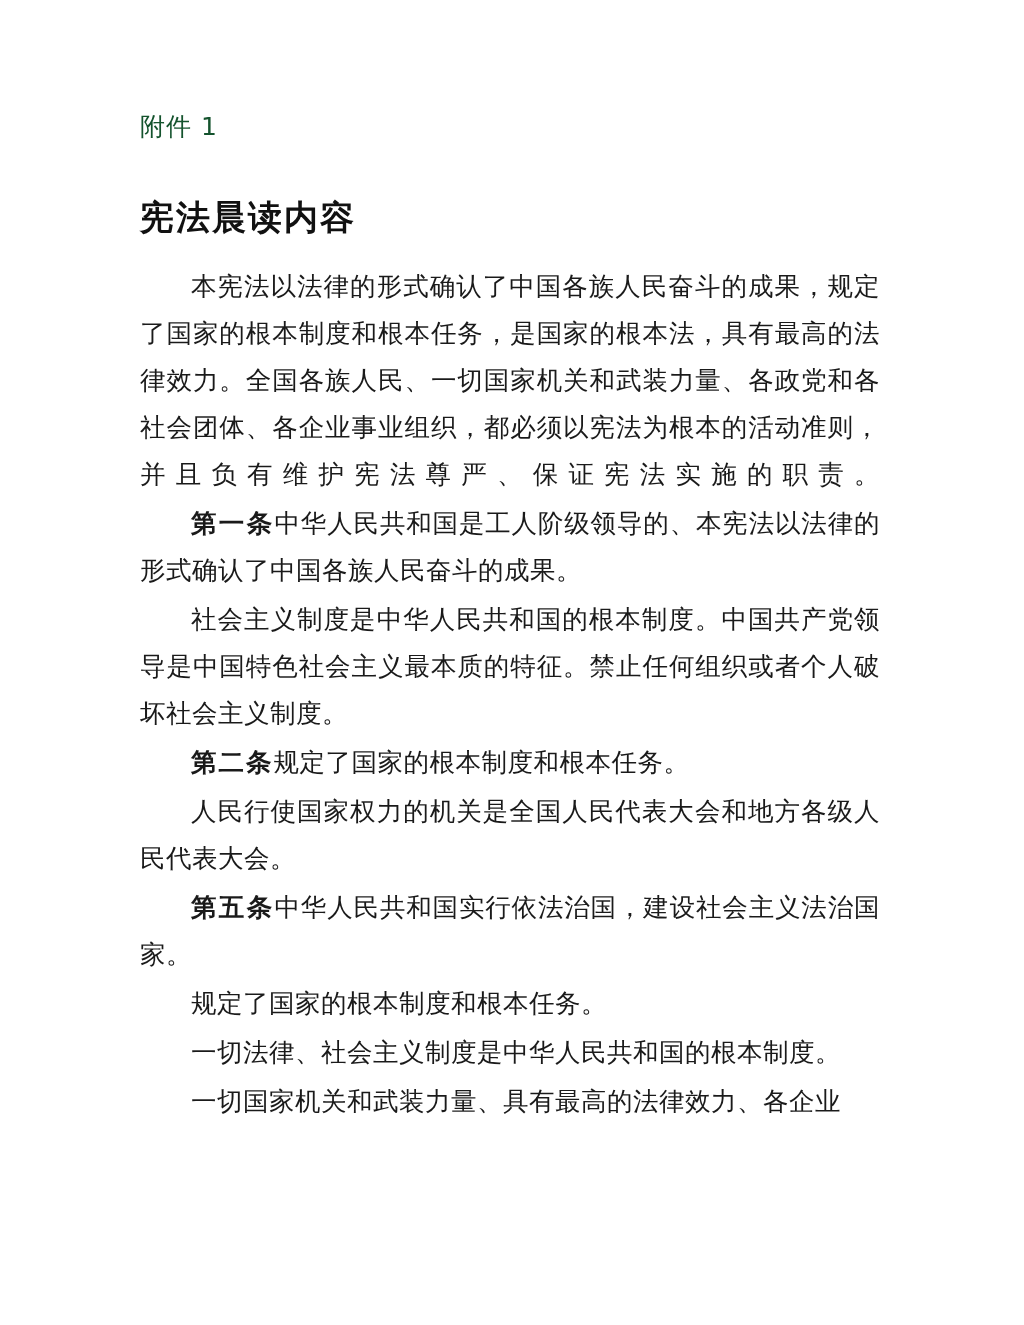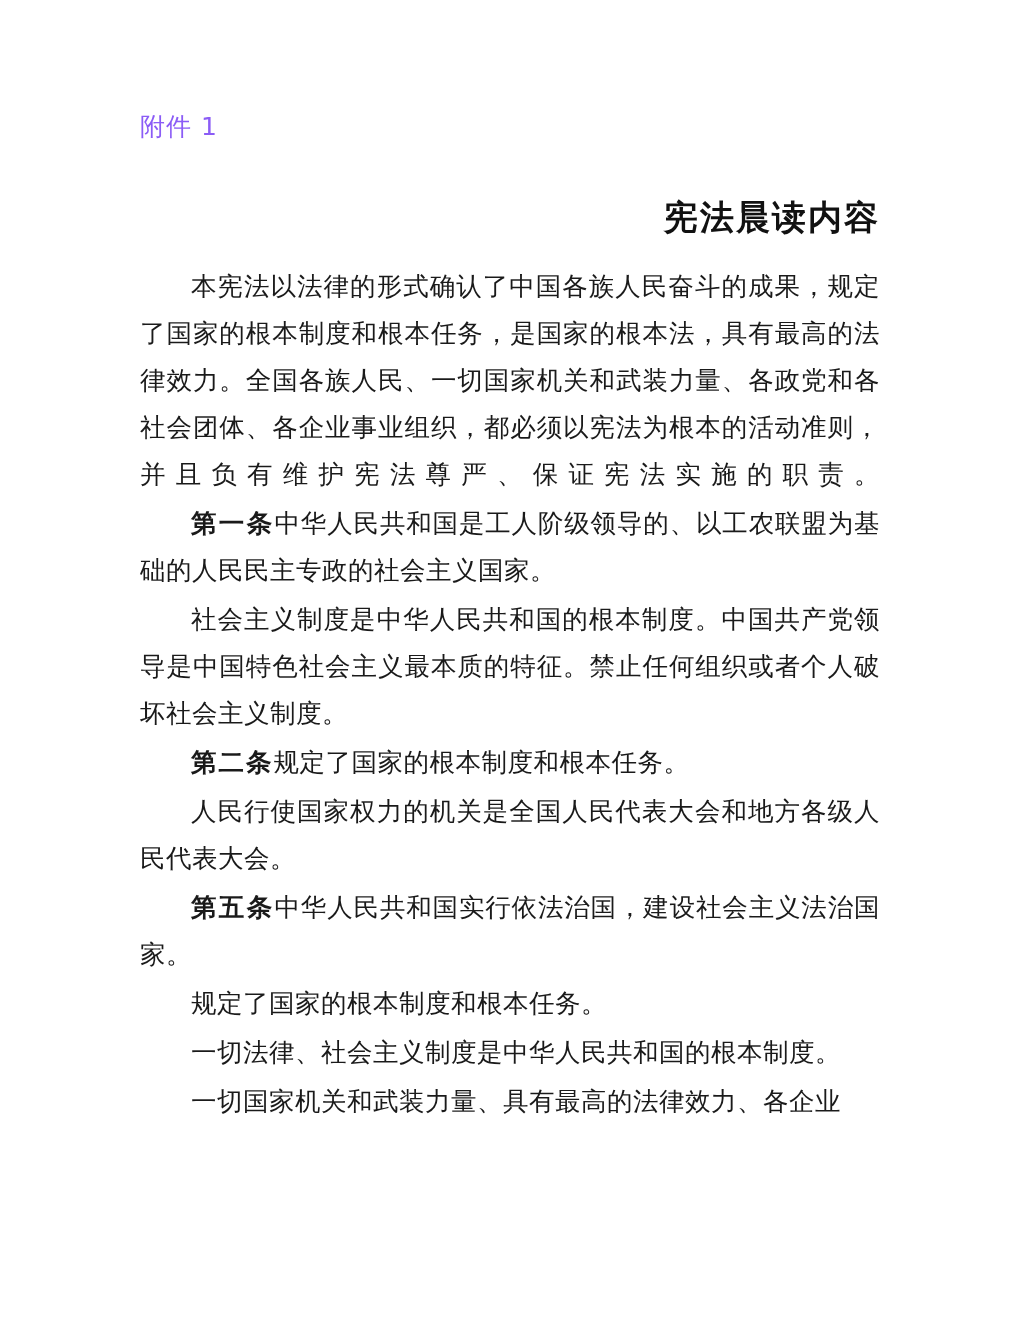--- a/index.html
+++ b/index.html
@@ -20,28 +20,28 @@
   .content {
     position: absolute;
     left: 140px;
     top: 110px;
     width: 740px;
   }
   .attachment-label {
     font-family: "DejaVu Sans", "Liberation Sans", sans-serif;
     font-size: 25px;
     letter-spacing: 1px;
-    color: #8b5cf6;
+    color: #14532d;
     margin: 0 0 52px 0;
   }
   .doc-title {
     font-family: "DejaVu Sans", "Liberation Sans", sans-serif;
     font-weight: bold;
     font-size: 34px;
-    text-align: right;
+    text-align: left;
     letter-spacing: 2px;
     margin: 0 0 22px 0;
     color: #111111;
   }
   p.para {
     font-size: 25.5px;
     line-height: 47px;
     margin: 0 0 2px 0;
     text-align: justify;
     text-justify: inter-ideograph;
@@ -69,21 +69,21 @@
 
     <div class="attachment-label">附件 1</div>
 
     <h1 class="doc-title">宪法晨读内容</h1>
 
     <p class="para justify-all">
       <span>本宪法以法律的形式确认了中国各族人民奋斗的成果，规定了国家的根本制度和根本任务，是国家的根本法，具有最高的法律效力。全国各族人民、一切国家机关和武装力量、各政党和各社会团体、各企业事业组织，都必须以宪法为根本的活动准则，并且负有维护宪法尊严、保证宪法实施的职责。</span>
     </p>
 
     <p class="para last-left">
-      <span class="article-no">第一条</span><span>中华人民共和国是工人阶级领导的、以工农联盟为基础的人民民主专政的社会主义国家。</span>
+      <span class="article-no">第一条</span><span>中华人民共和国是工人阶级领导的、本宪法以法律的形式确认了中国各族人民奋斗的成果。</span>
     </p>
 
     <p class="para last-left">
       <span>社会主义制度是中华人民共和国的根本制度。中国共产党领导是中国特色社会主义最本质的特征。禁止任何组织或者个人破坏社会主义制度。</span>
     </p>
 
     <p class="para last-left">
       <span class="article-no">第二条</span><span>规定了国家的根本制度和根本任务。</span>
     </p>
 

